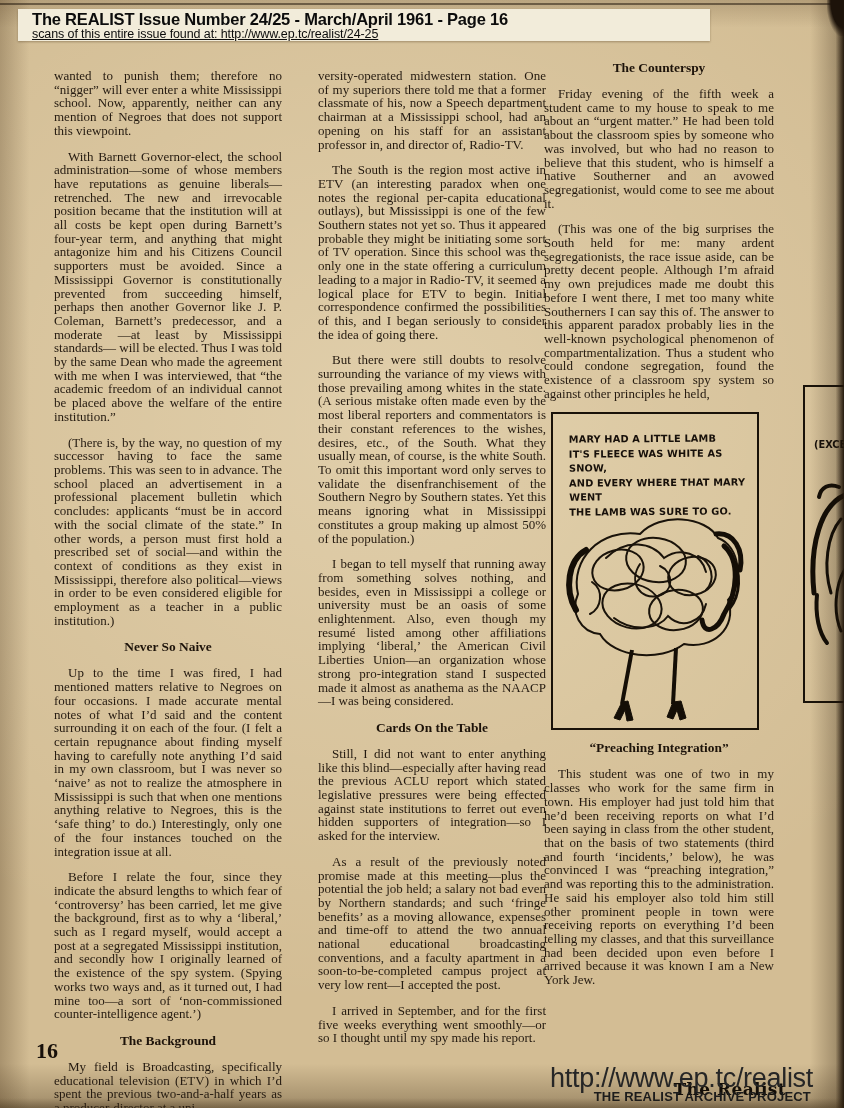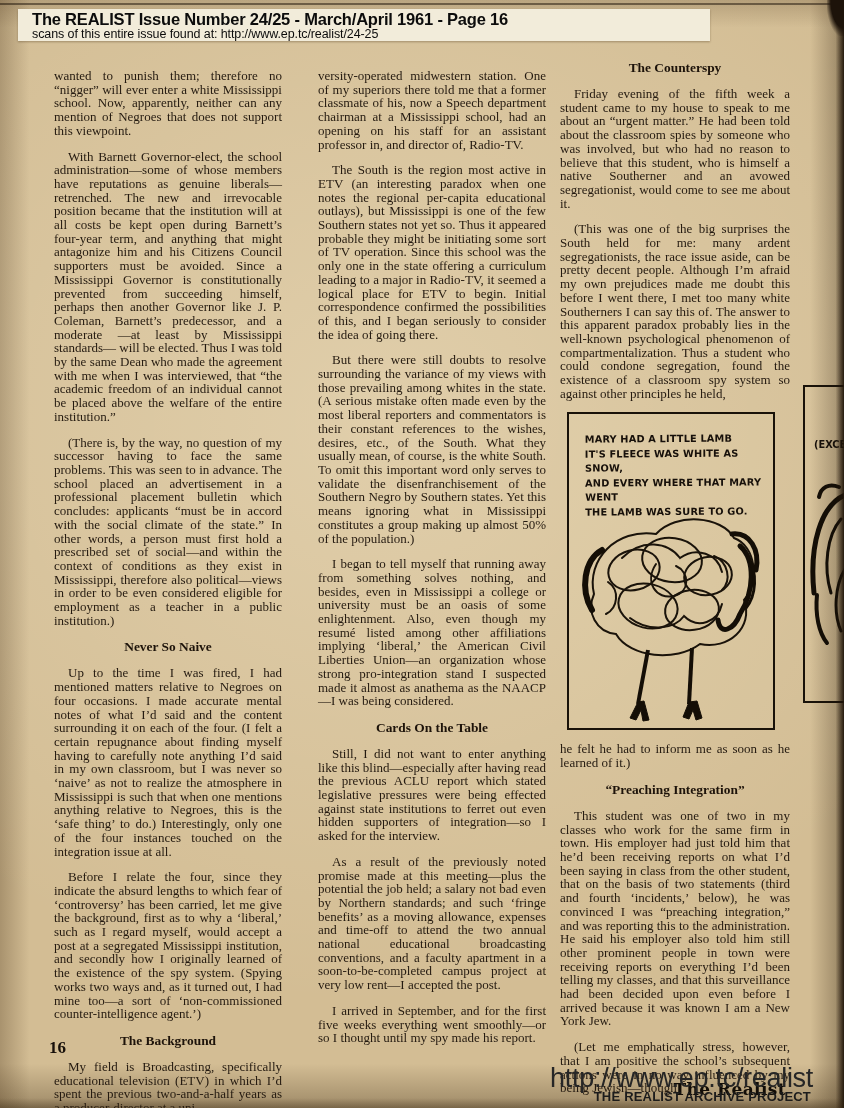--- a/index.html
+++ b/index.html
@@ -19,26 +19,26 @@
     background:radial-gradient(ellipse at 100% 0%, #1d130a 55%, rgba(29,19,10,0) 75%);}
   .bottom-vignette{position:absolute;left:0;bottom:0;width:100%;height:10px;
     background:linear-gradient(180deg, rgba(0,0,0,0), rgba(50,34,14,.35));}
 
   .header-box{
     position:absolute;left:18px;top:9px;width:692px;height:32px;
     background:#f2ecda;box-shadow:0 1px 2px rgba(60,40,15,.35);
     padding:2px 4px 0 14px;box-sizing:border-box;font-family:"Liberation Sans",sans-serif;color:#0c0c0c;
   }
   .header-line1{font-size:16.5px;line-height:17px;font-weight:bold;letter-spacing:-.2px;white-space:nowrap;}
-  .header-line2{font-size:12.5px;line-height:13px;letter-spacing:-.1px;white-space:nowrap;}
+  .header-line2{font-size:12.5px;line-height:13px;letter-spacing:-.1px;white-space:nowrap;text-decoration:underline;}
 
   .col{position:absolute;top:57px;font-size:13px;line-height:13.7px;text-align:justify;}
   .col-1{left:42px;width:252px;}
   .col-2{left:306px;width:252px;}
-  .col-3{left:548px;width:254px;}
+  .col-3{left:532px;width:254px;}
   .col p{margin:12px;text-indent:14px;}
   .col p.cont{text-indent:0;}
   .col h3{margin:3px 0 2px 0;font-size:13.4px;line-height:15px;text-align:center;font-weight:bold;color:#1d130a;}
 
   .cartoon-panel{
     position:relative;box-sizing:border-box;border:2.5px solid #191209;
     width:208px;height:318px;margin:9px 0 10px 19px;background:rgba(255,248,228,.06);padding-left:32px;
   }
   .cartoon-verse{
     position:absolute;left:16px;top:18px;width:190px;
@@ -50,21 +50,21 @@
   .cartoon-panel-right{
     position:absolute;left:803px;top:385px;width:45px;height:318px;box-sizing:border-box;
     border:2.5px solid #191209;border-right:none;
   }
   .cartoon-fragment{
     position:absolute;left:9px;top:52px;font-family:"DejaVu Sans",sans-serif;
     font-size:9.8px;font-weight:700;color:#17100a;white-space:nowrap;
   }
   .partial-lamb-svg{position:absolute;left:0;top:78px;}
 
-  .page-number{position:absolute;left:49px;top:1038px;font-size:17px;font-weight:bold;color:#17100a;}
+  .page-number{position:absolute;left:36px;top:1038px;font-size:22px;font-weight:bold;color:#17100a;}
   .brand{position:absolute;right:58px;top:1035px;font-family:"DejaVu Serif",serif;
     font-size:17px;font-weight:bold;letter-spacing:.4px;color:#120d07;margin-top:44px;}
   .footer-url{position:absolute;right:31px;top:1063px;font-family:"Liberation Sans",sans-serif;
     font-size:27px;letter-spacing:-.3px;color:#262626;}
   .footer-archive{position:absolute;right:33px;top:1089px;font-family:"Liberation Sans",sans-serif;
     font-size:13px;font-weight:bold;letter-spacing:.2px;color:#1c1c1c;}
 </style>
 </head>
 <body>
 
@@ -135,24 +135,22 @@
         <g stroke="#140e06" fill="#140e06">
           <path d="M76,152 L66,206" stroke-width="4" fill="none"></path>
           <path d="M120,150 L117,206" stroke-width="4" fill="none"></path>
           <path d="M66,204 l-8,16 6,2 5,-10 2,11 6,-1 -5,-19 z"></path>
           <path d="M117,204 l-6,15 6,2 4,-9 3,10 6,-2 -5,-17 z"></path>
         </g>
       </svg>
     </div>
 
     <div>
-        <p class="cont">he felt he had to inform me as soon as he learned of it.)</p>
         <h3>“Preaching Integration”</h3>
         <p>This student was one of two in my classes who work for the same firm in town. His employer had just told him that he’d been receiving reports on what I’d been saying in class from the other student, that on the basis of two statements (third and fourth ‘incidents,’ below), he was convinced I was “preaching integration,” and was reporting this to the administration. He said his employer also told him still other prominent people in town were receiving reports on everything I’d been telling my classes, and that this surveillance had been decided upon even before I arrived because it was known I am a New York Jew.</p>
-        <p>(Let me emphatically stress, however, that I am positive the school’s subsequent actions were in no way influenced by my being Jewish—though</p>
       </div>
   </div>
 
   <div class="cartoon-panel-right">
     <div class="cartoon-fragment">(EXCE</div>
     <svg class="partial-lamb-svg" width="42" height="220" viewBox="0 0 42 220">
       <g fill="none" stroke="#140e06" stroke-linecap="round">
         <path d="M40,30 C16,40 4,80 9,128" stroke-width="5"></path>
         <path d="M36,54 C22,70 18,102 26,128" stroke-width="3"></path>
         <path d="M40,104 C30,120 28,148 36,166" stroke-width="3"></path>

